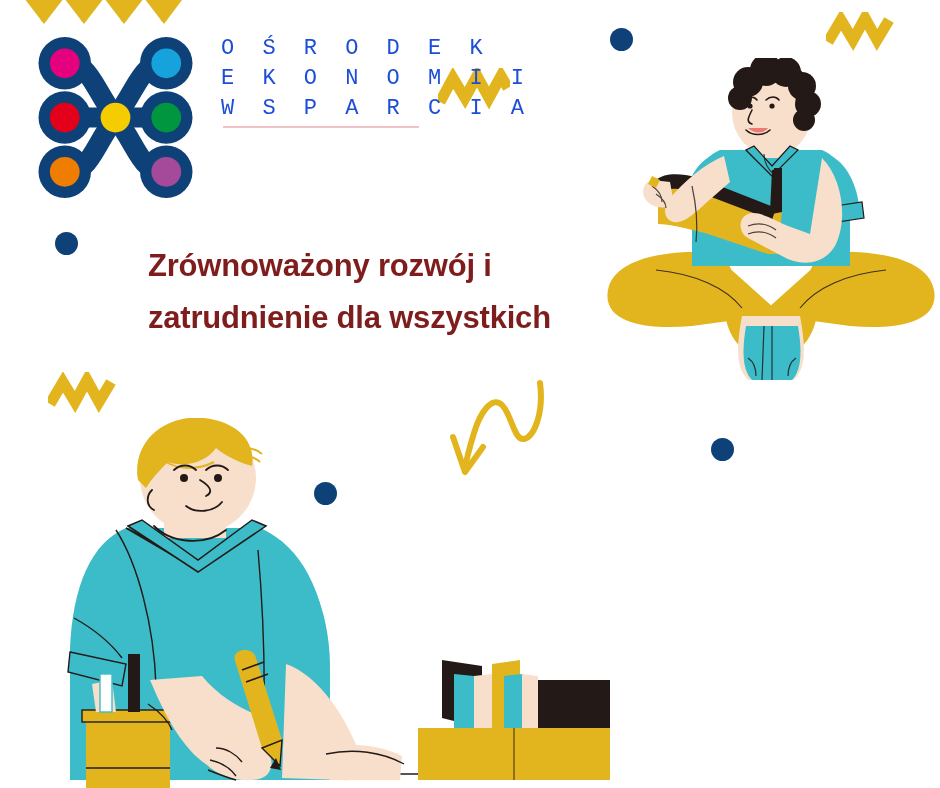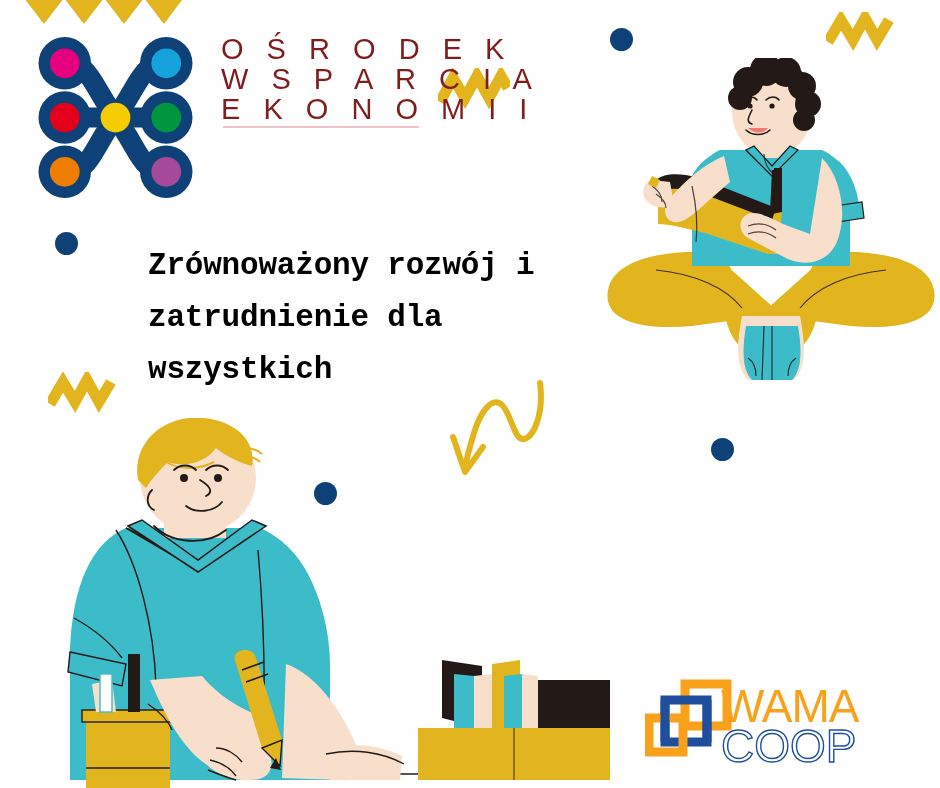--- a/index.html
+++ b/index.html
@@ -29,39 +29,39 @@
     align-items: flex-start;
     gap: 18px;
   }
   #owes-mark { width: 175px; height: 175px; flex: none; }
   #owes-wordmark {
     padding-top: 4px;
     display: flex;
     flex-direction: column;
   }
   .owes-line {
-    color: #7f1d1d;
-    font-family: Liberation Sans, sans-serif;
-    font-size: 29px;
+    color: #1d4ed8;
+    font-family: Liberation Mono, monospace;
+    font-size: 22px;
     font-weight: 400;
     letter-spacing: 7.5px;
     line-height: 30px;
     white-space: nowrap;
   }
   .owes-rule {
     height: 1.5px;
     background: #F0C3C8;
     width: 196px;
     margin: 2px 0 3px 2px;
   }
 
   
   .headline {
-    color: #000000;
-    font-family: Liberation Mono, monospace;
+    color: #7f1d1d;
+    font-family: Liberation Sans, sans-serif;
     font-weight: bold;
     font-size: 31px;
     line-height: 52px;
     letter-spacing: -0.2px;
   }
   #headline-1 { left: 148px; top: 240px; width: 470px; }
   #headline-2 { left: 437px; top: 530px; width: 490px; }
   .dot { border-radius: 50%; background: #0E4177; }
 
   
@@ -126,22 +126,22 @@
       <circle cx="158" cy="38" r="17" fill="#16A3DC"></circle>
       <circle cx="42" cy="100" r="17" fill="#E2001A"></circle>
       <circle cx="158" cy="100" r="17" fill="#009640"></circle>
       <circle cx="42" cy="162" r="17" fill="#EF7D00"></circle>
       <circle cx="158" cy="162" r="17" fill="#A5499A"></circle>
       <circle cx="100" cy="100" r="17" fill="#F5CC00"></circle>
     </svg>
 
     <div id="owes-wordmark">
       <div class="owes-line">O Ś R O D E K</div>
+      <div class="owes-line">E K O N O M I I</div>
       <div class="owes-line">W S P A R C I A</div>
-      <div class="owes-line">E K O N O M I I</div>
       <div class="owes-rule"></div>
     </div>
   </div>
 
   <div id="headline-1" class="abs headline">Zrównoważony rozwój i zatrudnienie dla wszystkich</div>
 
 
   <svg class="abs" style="left:596px; top:58px;" width="350" height="330" viewBox="0 0 350 330" aria-hidden="true">
 
     <path d="M128 195 C 80 190, 18 198, 12 232 C 6 264, 48 272, 96 268 L 140 262 L 152 250 Z" fill="#E2B51F"></path>
@@ -291,29 +291,14 @@
     <path d="M498 262 L 582 262 L 590 310 L 490 310 Z" fill="#231A17"></path>
 
     <path d="M412 300 L 412 242 L 452 248 L 452 310 Z" fill="#231A17"></path>
     <path d="M424 310 L 424 256 L 444 258 L 444 310 Z" fill="#3BBCC8"></path>
     <path d="M444 310 L 444 258 L 462 256 L 462 310 Z" fill="#F8DFCB"></path>
     <path d="M462 310 L 462 246 L 490 242 L 490 310 Z" fill="#E2B51F"></path>
     <path d="M474 310 L 474 258 L 492 256 L 492 310 Z" fill="#3BBCC8"></path>
     <path d="M492 310 L 492 256 L 508 258 L 508 310 Z" fill="#F8DFCB"></path>
   </svg>
 
-  <div id="wamacoop" class="abs">
-    <svg width="240" height="92" viewBox="0 0 240 92" aria-hidden="true">
-
-      <g>
-        <rect x="40" y="6" width="42" height="42" fill="none" stroke="#F9A11B" stroke-width="9"></rect>
-        <rect x="20" y="22" width="42" height="42" fill="none" stroke="#1F4E9C" stroke-width="9"></rect>
-        <rect x="4" y="40" width="34" height="34" fill="none" stroke="#F9A11B" stroke-width="9"></rect>
-        <rect x="20" y="22" width="42" height="42" fill="none" stroke="#1F4E9C" stroke-width="9" stroke-dasharray="42 42 42 42" stroke-dashoffset="-42"></rect>
-      </g>
-
-      <text x="76" y="44" font-family="Liberation Sans, sans-serif" font-size="46" fill="#F9A11B" letter-spacing="-1">WAMA</text>
-
-      <text x="76" y="84" font-family="Liberation Sans, sans-serif" font-size="46" fill="none" stroke="#1F4E9C" stroke-width="1.4" letter-spacing="0">COOP</text>
-    </svg>
-  </div>
 
 </div>
 
 </body></html>

